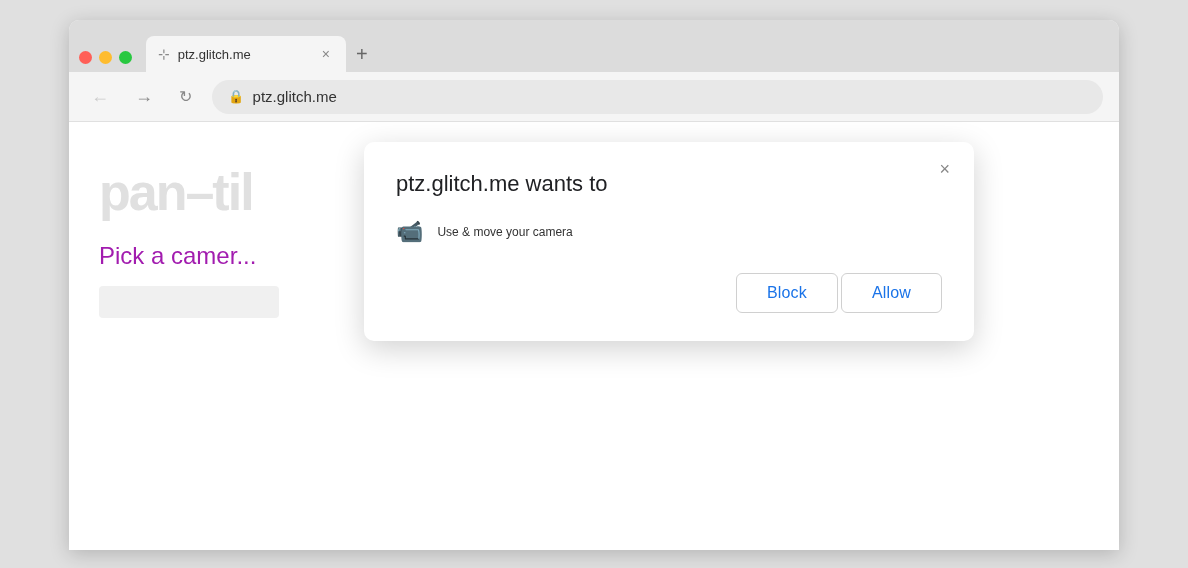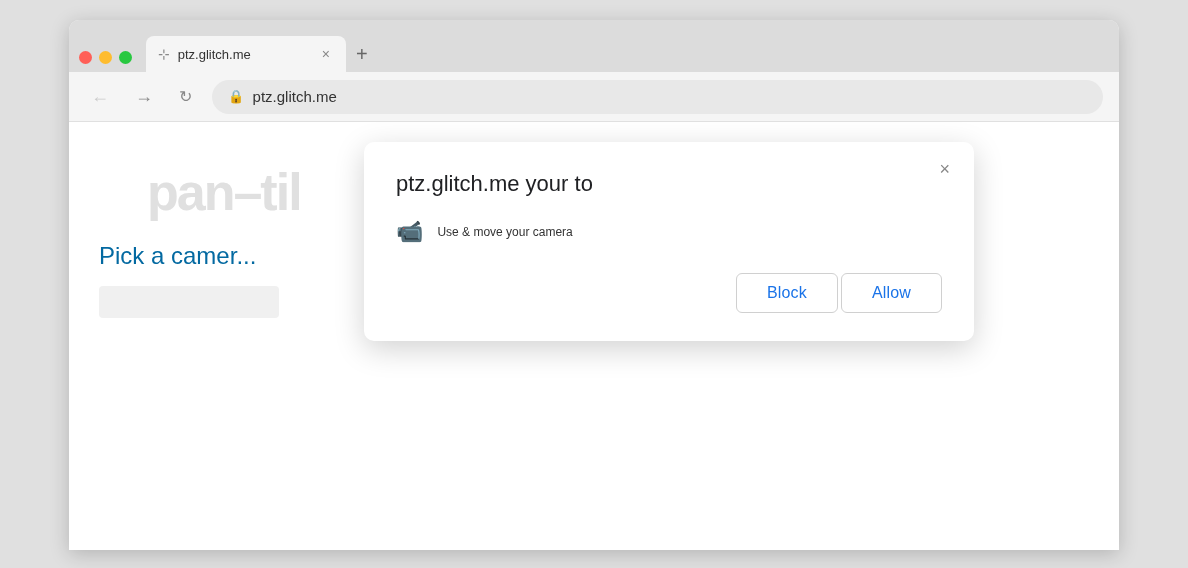--- a/index.html
+++ b/index.html
@@ -157,26 +157,25 @@
       position: absolute;
       top: 40px;
       left: 30px;
     }
 
     .page-bg-title {
       font-size: 52px;
       font-weight: 700;
       color: #e0e0e0;
       letter-spacing: -2px;
-      margin-left: 48px;
     }
 
     .page-bg-sub {
       font-size: 24px;
-      color: #0369a1;
+      color: #a21caf;
       margin-top: 20px;
     }
 
     .page-bg-input {
       margin-top: 16px;
       width: 180px;
       height: 32px;
       background: #f0f0f0;
       border-radius: 4px;
     }
@@ -281,21 +280,21 @@
 
   <div class="page-content">
     <div class="page-bg-text">
       <div class="page-bg-title">pan–til</div>
       <div class="page-bg-sub">Pick a camer...</div>
       <div class="page-bg-input"></div>
     </div>
 
     <div class="permission-dialog">
       <button class="dialog-close">×</button>
-      <div class="dialog-title">ptz.glitch.me your to</div>
+      <div class="dialog-title">ptz.glitch.me wants to</div>
       <div class="permission-item">
         <span class="camera-icon">📹</span>
         <span class="permission-text">Use &amp; move your camera</span>
       </div>
       <div class="dialog-buttons">
         <button class="btn-block">Block</button>
         <button class="btn-allow">Allow</button>
       </div>
     </div>
   </div>

